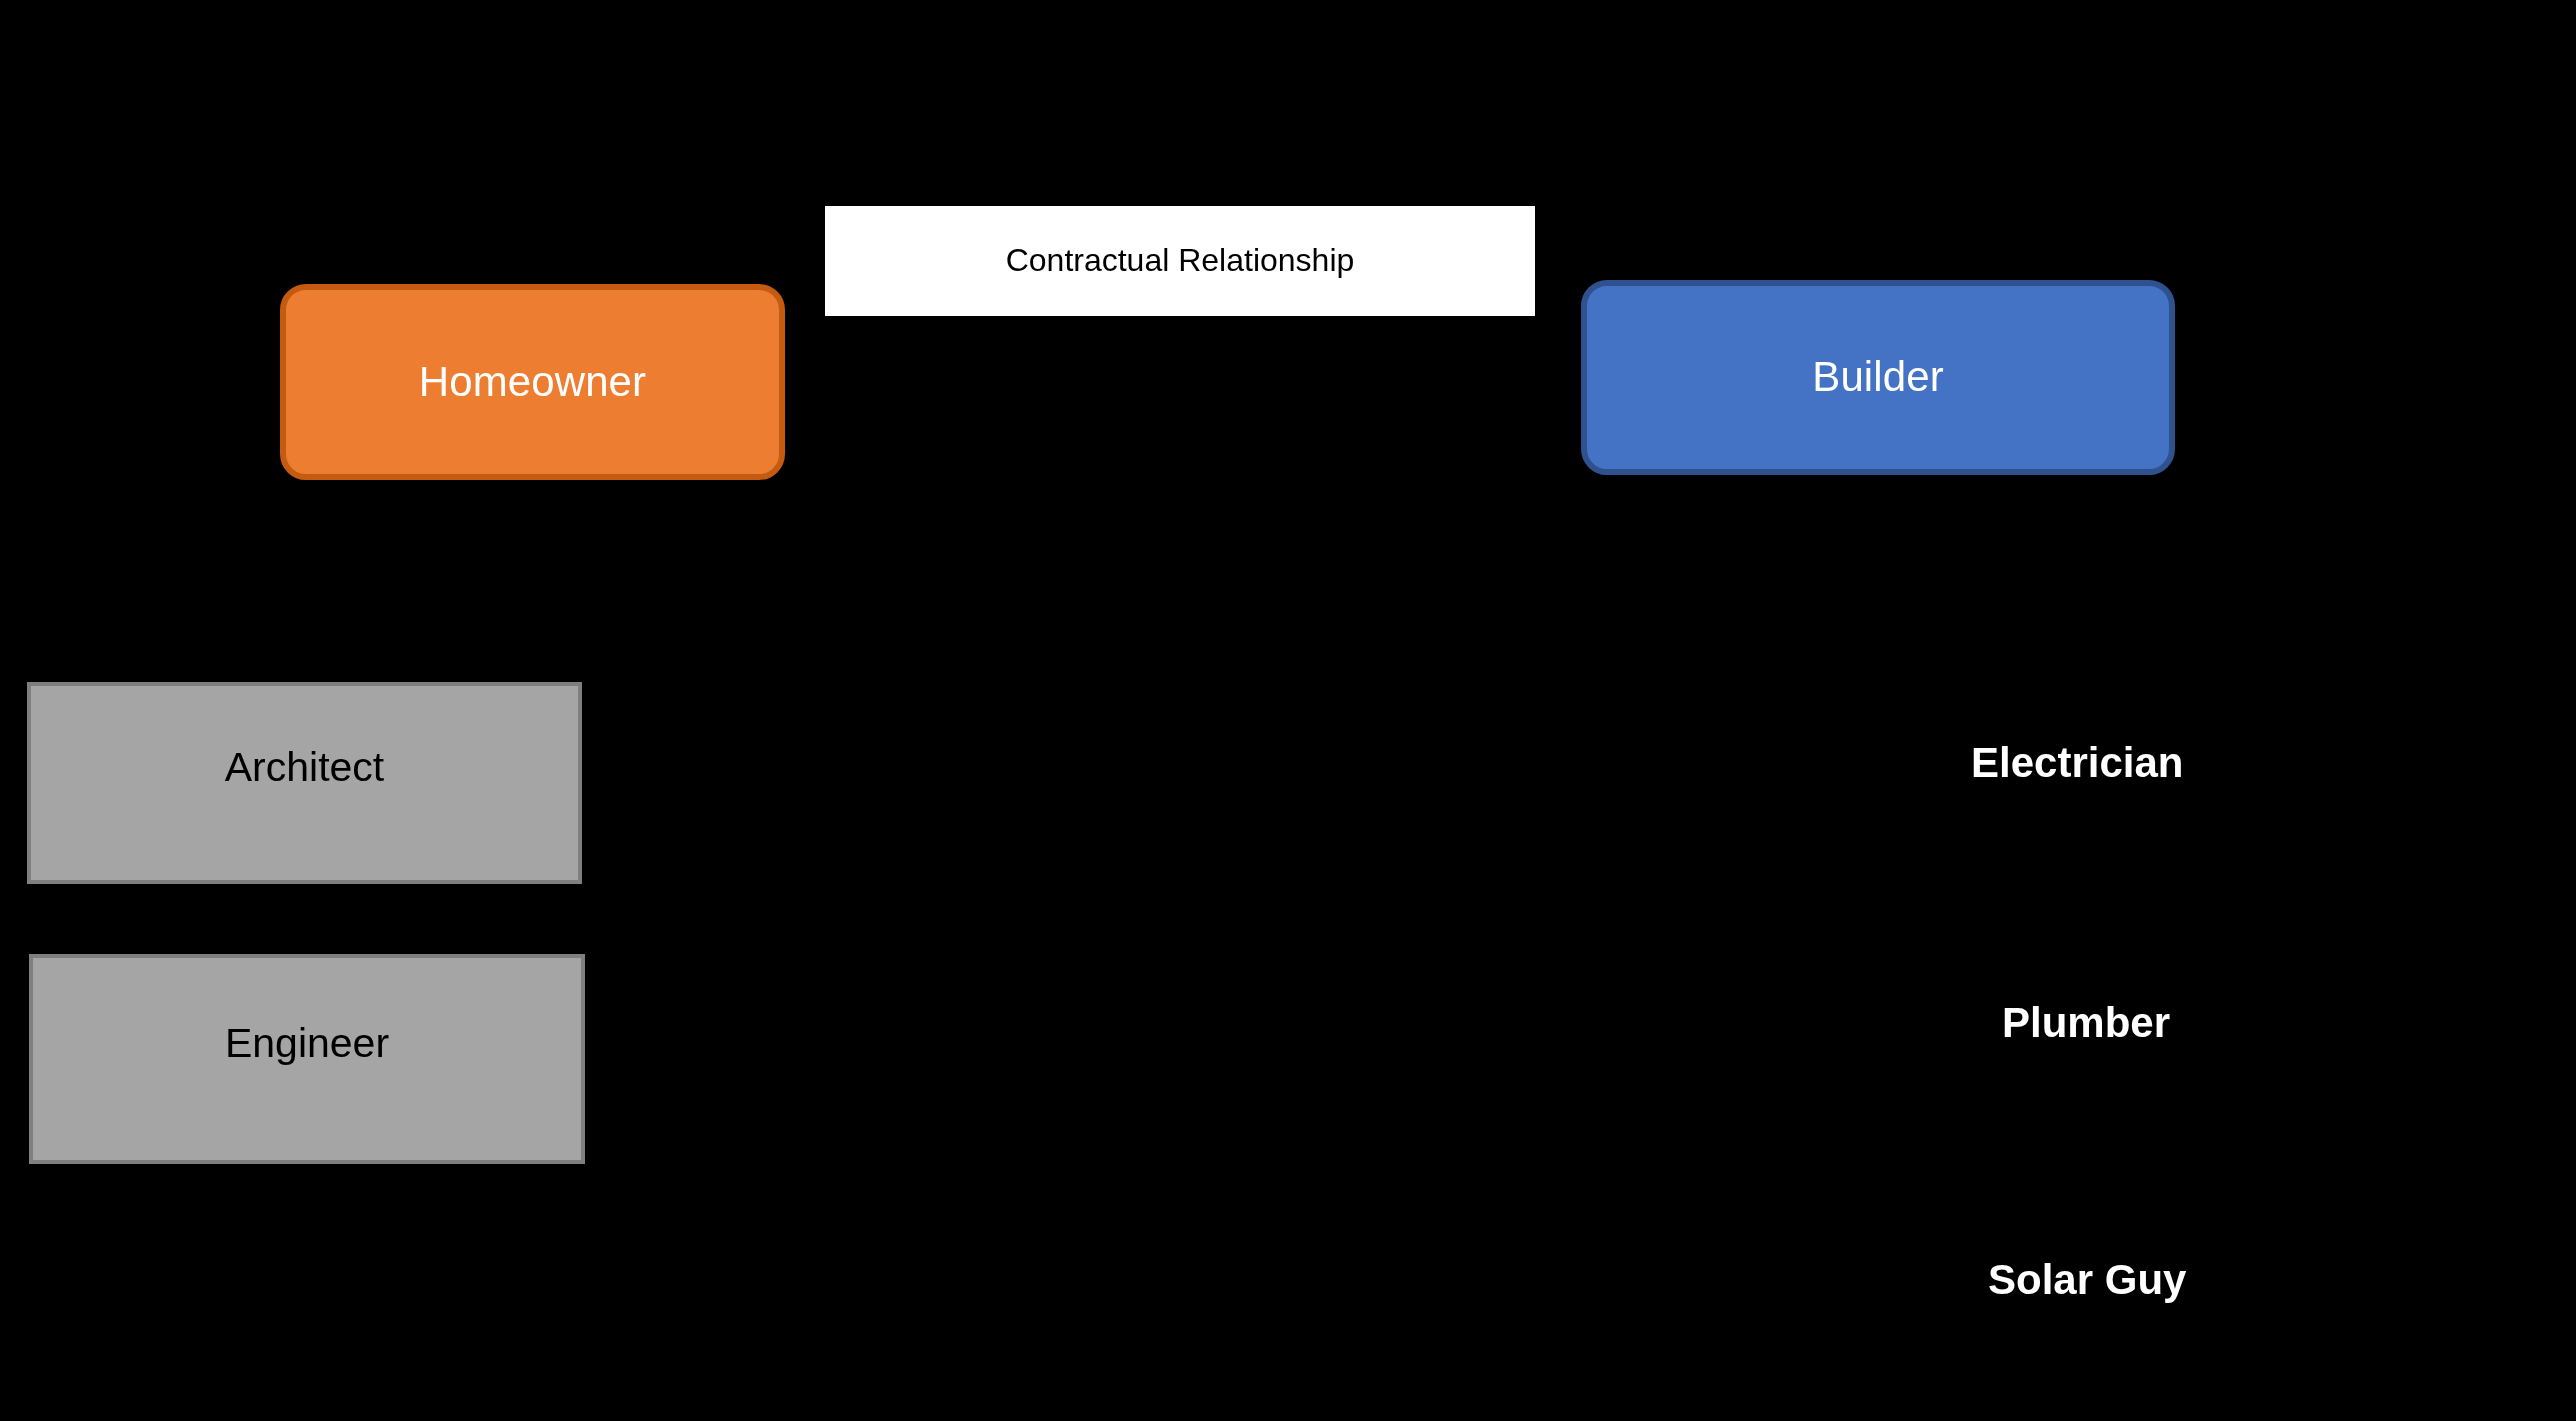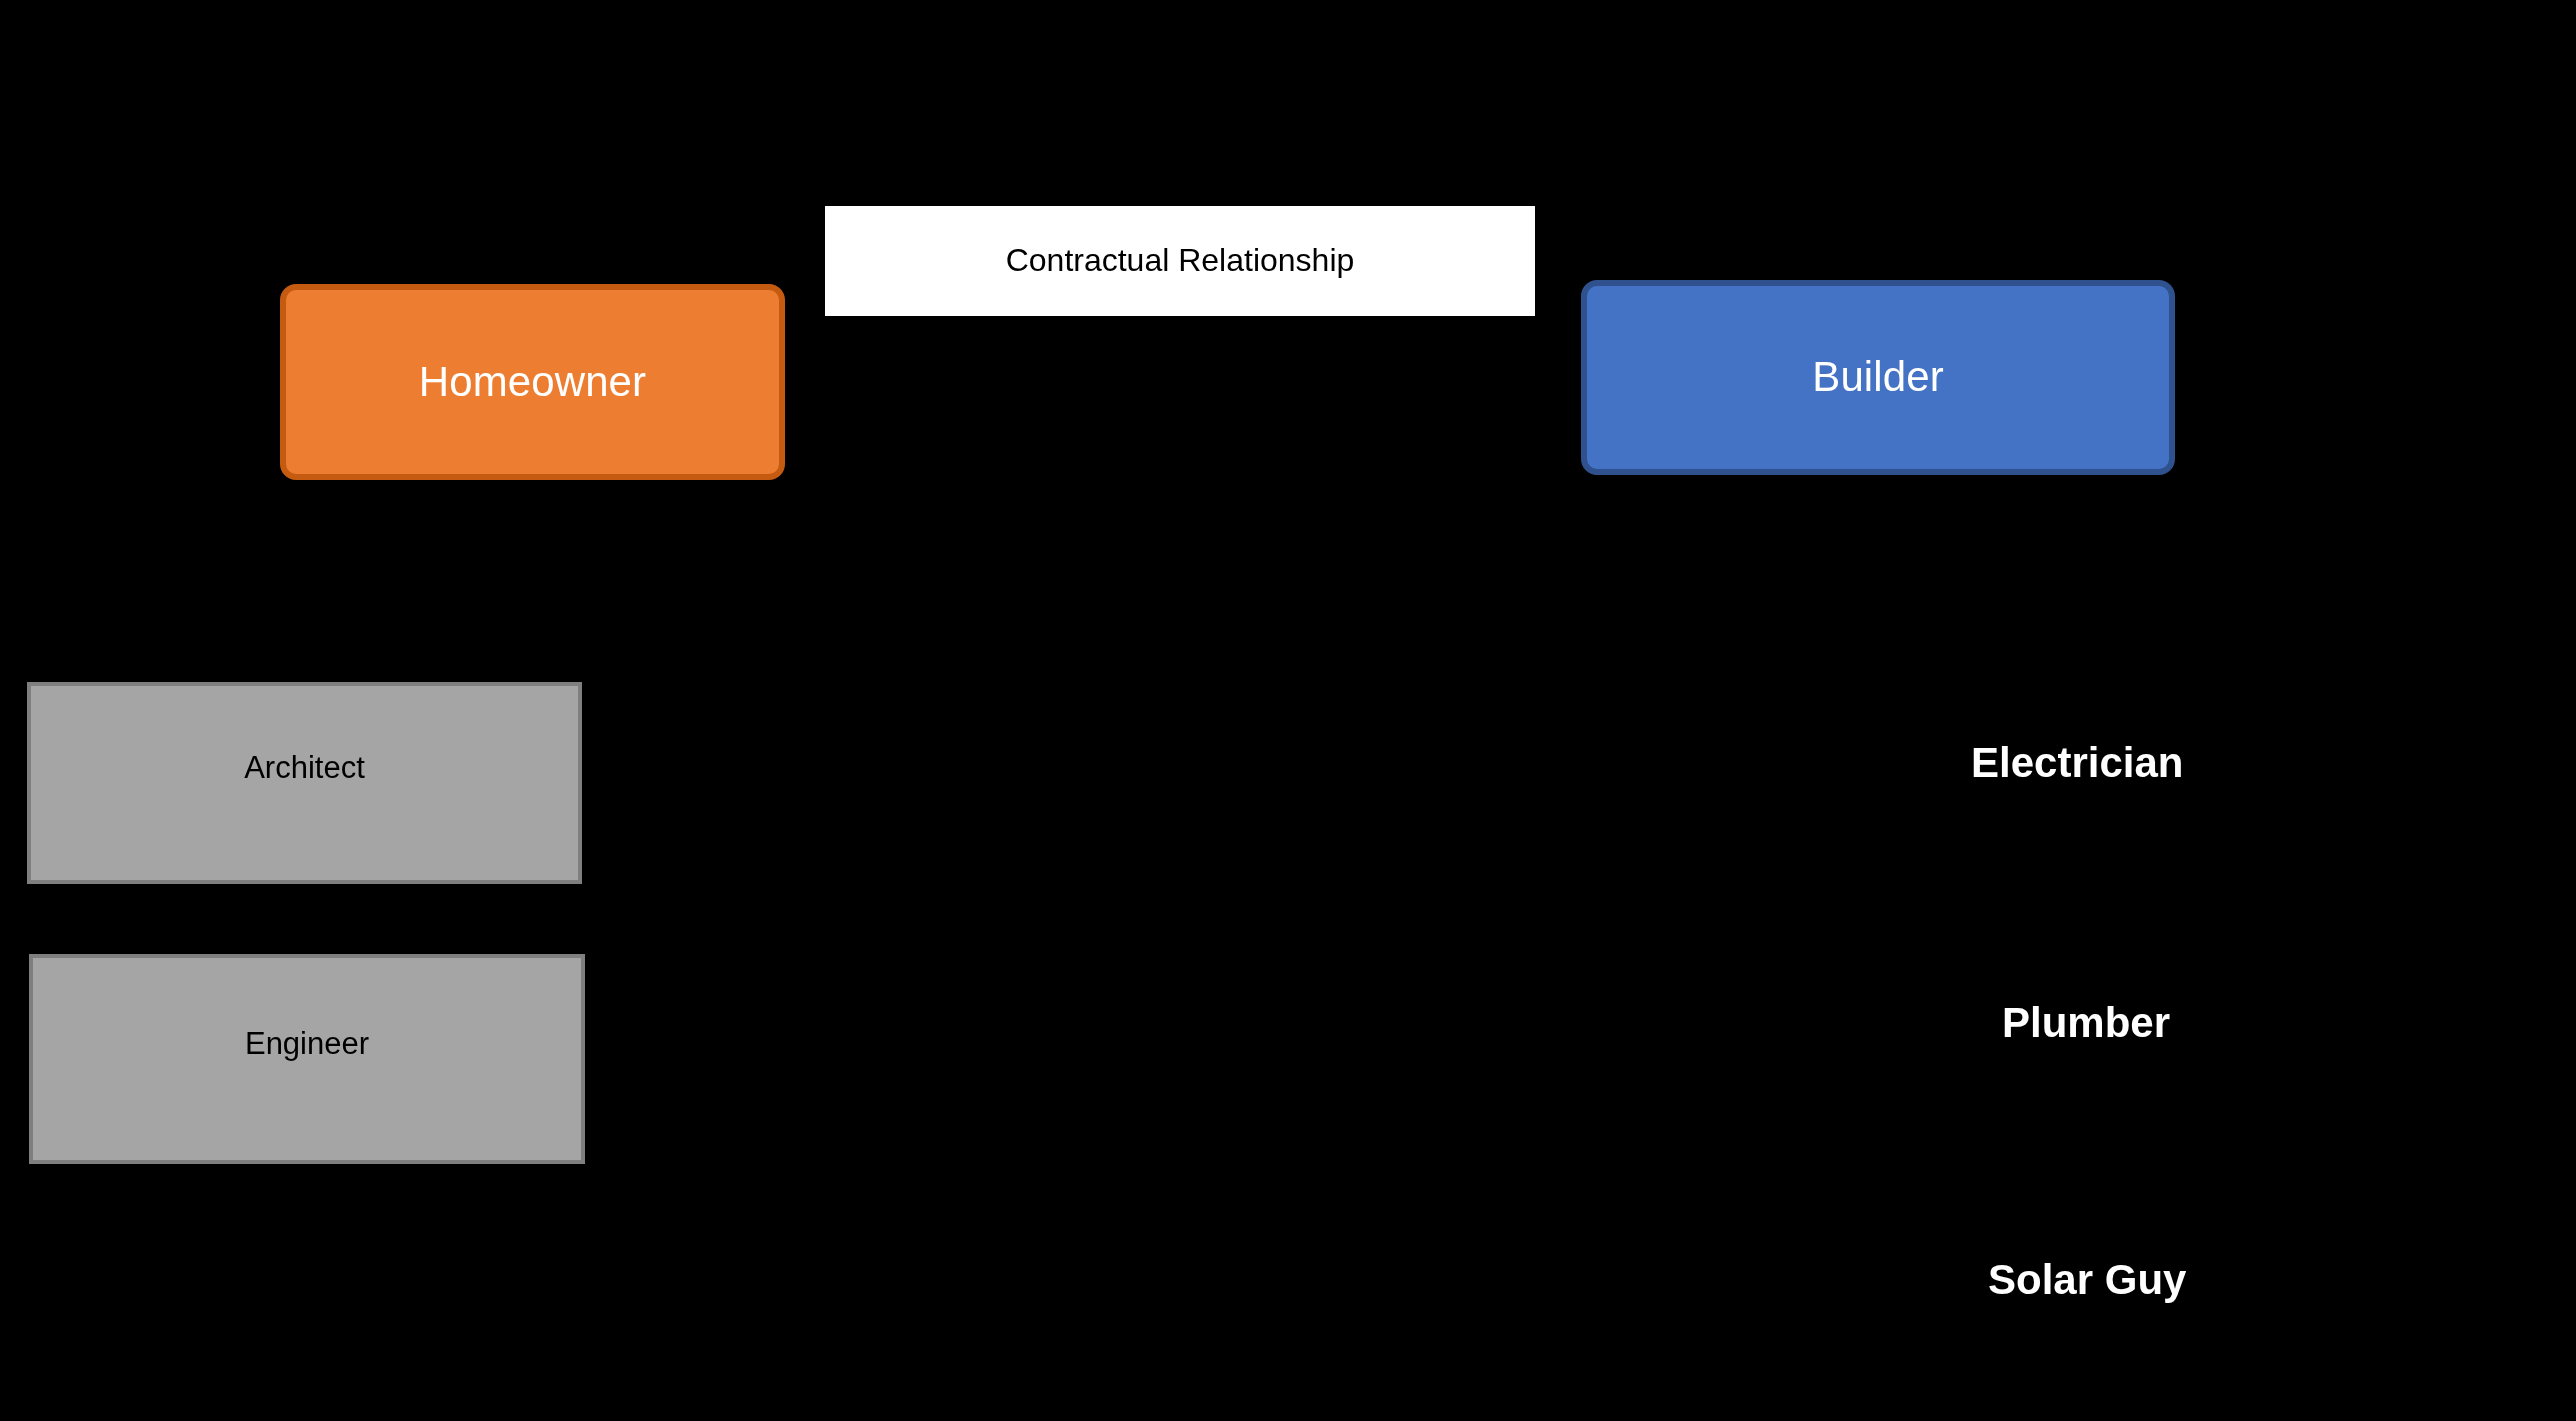--- a/index.html
+++ b/index.html
@@ -13,21 +13,21 @@
     height: 1422px;
     background: #000000;
     overflow: hidden;
     font-family: "Liberation Sans", sans-serif;
   }
 
   
   .node-round {
     position: absolute;
     box-sizing: border-box;
-    border-radius: 16px;
+    border-radius: 26px;
     display: flex;
     align-items: center;
     justify-content: center;
     text-align: center;
   }
   .node-round .node-label {
     color: #ffffff;
     font-size: 42px;
     line-height: 1.1;
     font-weight: 400;
@@ -57,21 +57,21 @@
     box-sizing: border-box;
     display: flex;
     align-items: center;
     justify-content: center;
     text-align: center;
     background: #A5A5A5;
     border: 4.8px solid #7F7F7F;
   }
   .node-rect .node-label {
     color: #000000;
-    font-size: 31px;
+    font-size: 41px;
     line-height: 1.1;
     font-weight: 400;
     margin-top: -30px;
   }
 
   #node-architect {
     left: 27px;
     top: 682px;
     width: 555px;
     height: 202px;

